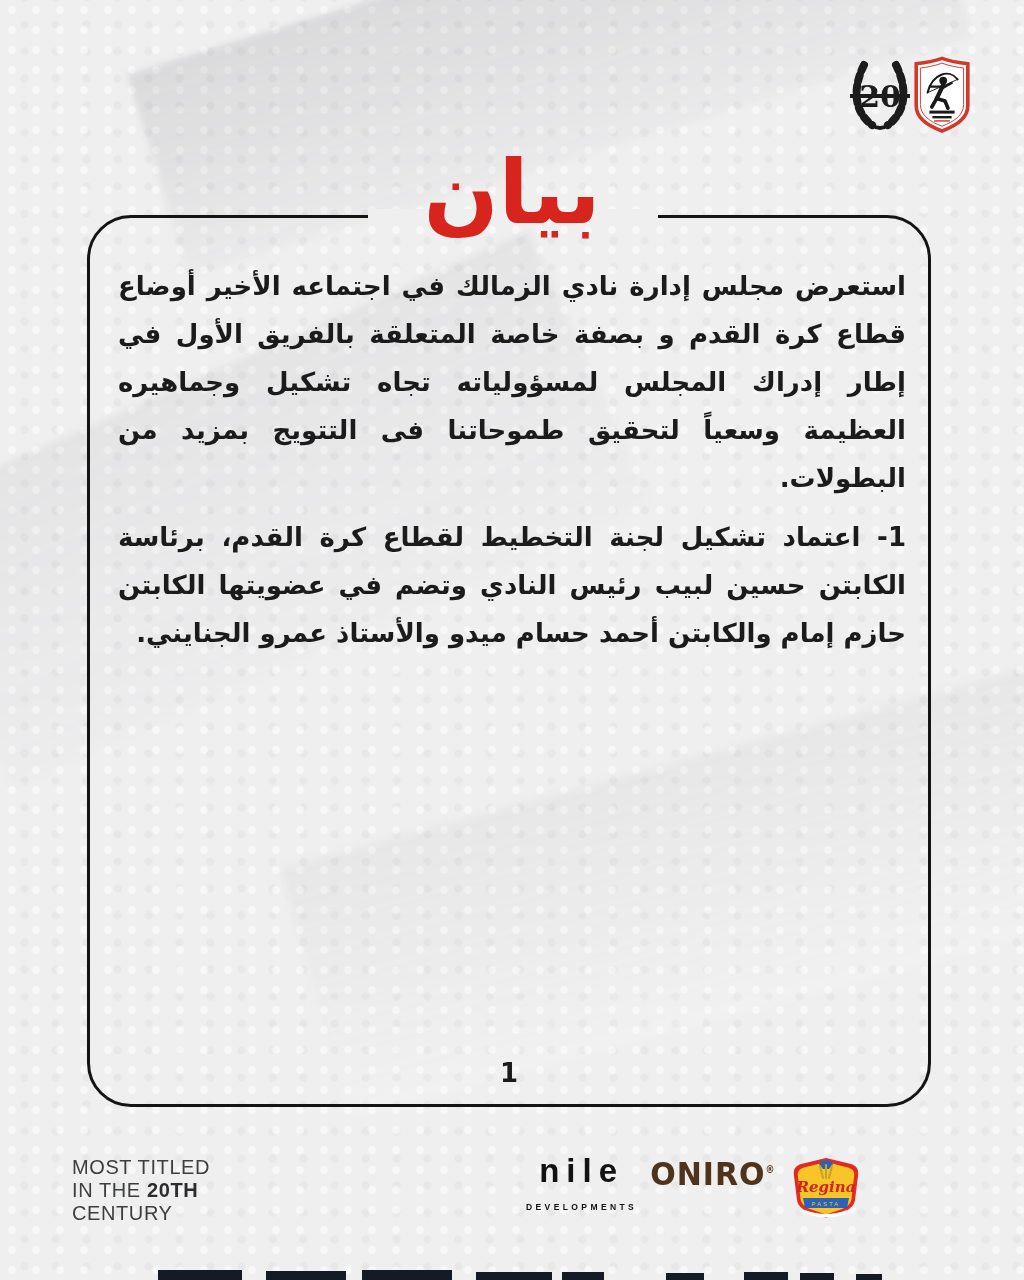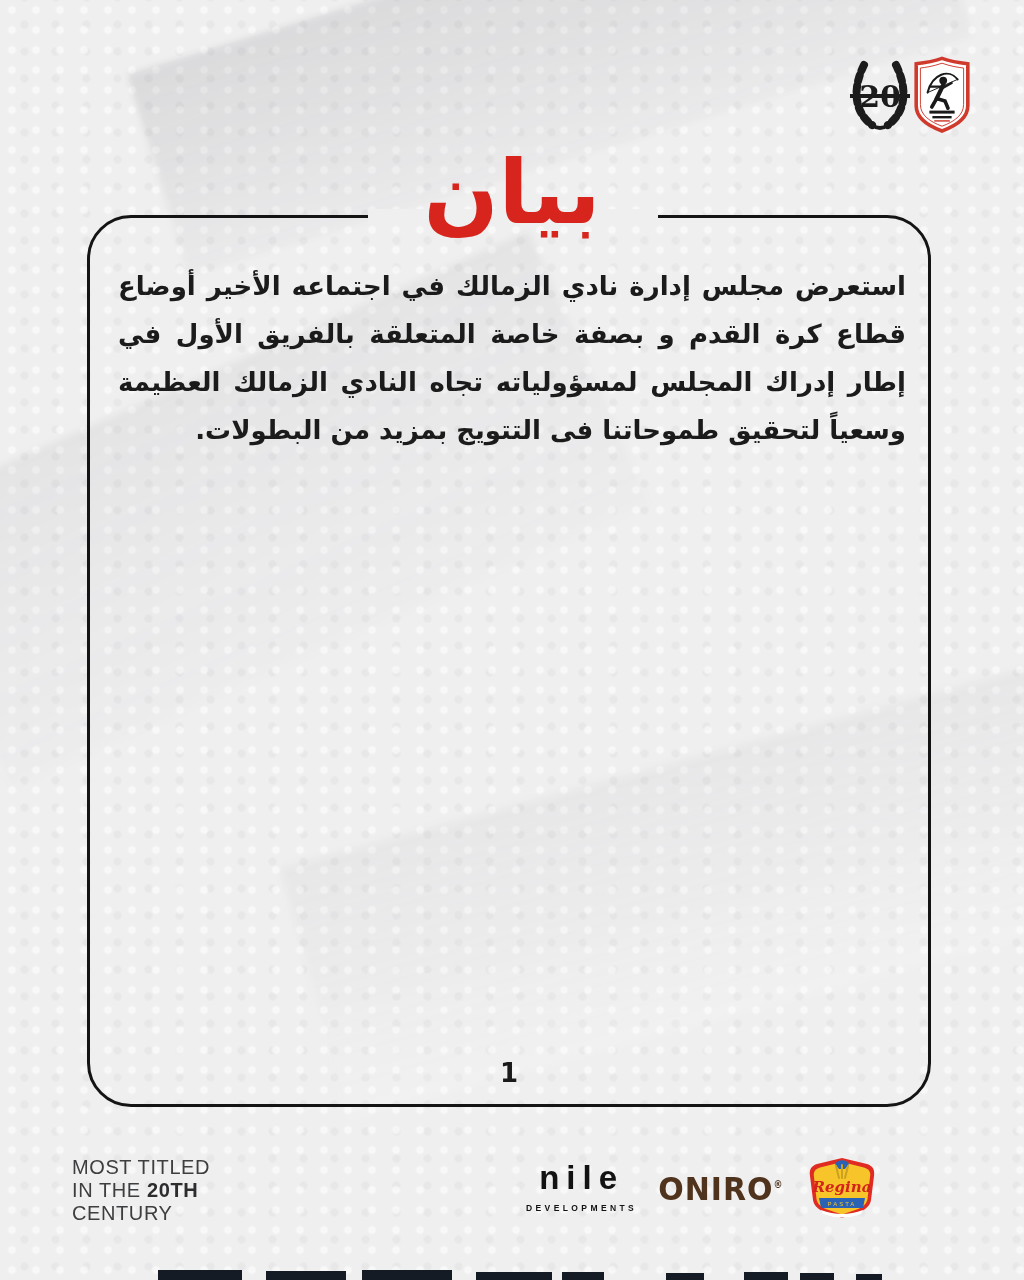--- a/index.html
+++ b/index.html
@@ -42,26 +42,26 @@
   .page-number{position:absolute;left:87px;top:1058px;width:844px;text-align:center;
     font-size:26px;font-weight:700;color:#1b1b1b;z-index:2;}
 
   
   .tagline{position:absolute;left:56px;top:1156px;z-index:3;
     font-family:"Liberation Sans",sans-serif;font-size:20px;line-height:23px;
     letter-spacing:0.6px;color:#3d3e40;font-weight:400;margin-left:16px;}
   .tagline b{color:#2c2d2f;font-weight:700;text-align:right;}
 
   .sponsors{position:absolute;left:526px;top:1156px;height:64px;z-index:3;
-    display:flex;align-items:center;gap:21px;}
+    display:flex;align-items:flex-start;gap:13px;}
   .sp{display:flex;flex-direction:column;align-items:center;justify-content:center;}
   .nile-word{font-family:"Liberation Sans",sans-serif;font-size:33px;font-weight:800;
     letter-spacing:7px;color:#121212;line-height:30px;}
   .nile-sub{font-family:"Liberation Sans",sans-serif;font-size:8.5px;font-weight:700;
-    letter-spacing:3.4px;color:#121212;margin-top:10px;}
+    letter-spacing:3.4px;color:#121212;margin-top:16px;}
   .oniro-word{font-size:30px;font-weight:900;letter-spacing:1px;color:#4f331d;
     font-family:"DejaVu Sans",sans-serif;transform:scaleY(1.08);}
   .oniro-word sup{font-size:9px;}
   .seven-wrap{position:relative;width:104px;height:60px;}
   .seven-tri{position:absolute;left:22px;top:2px;}
   .seven-word{position:absolute;left:0;top:13px;width:104px;text-align:center;
     font-family:"Liberation Sans",sans-serif;font-size:30px;font-weight:600;color:#0b0b0b;}
 
   
   .strip{position:absolute;left:0;bottom:0;width:1024px;height:12px;z-index:4;}
@@ -110,21 +110,22 @@
       <rect x="34" y="101" width="32" height="4" fill="#1a1a1a"></rect>
       <rect x="37" y="108" width="26" height="2.4" fill="#cf3a2c"></rect>
     </svg>
   </div>
 
   <div class="gap-mask"></div>
   <div class="title">بيان</div>
 
   <div class="sheet"></div>
   <div class="content">
-    <p>استعرض مجلس إدارة نادي الزمالك في اجتماعه الأخير أوضاع قطاع كرة القدم و بصفة خاصة المتعلقة بالفريق الأول في إطار إدراك المجلس لمسؤولياته تجاه النادي الزمالك العظيمة وسعياً لتحقيق طموحاتنا فى التتويج بمزيد من البطولات.</p>
+    <p>استعرض مجلس إدارة نادي الزمالك في اجتماعه الأخير أوضاع قطاع كرة القدم و بصفة خاصة المتعلقة بالفريق الأول في إطار إدراك المجلس لمسؤولياته تجاه تشكيل وجماهيره العظيمة وسعياً لتحقيق طموحاتنا فى التتويج بمزيد من البطولات.</p>
+    <p>1- اعتماد تشكيل لجنة التخطيط لقطاع كرة القدم، برئاسة الكابتن حسين لبيب رئيس النادي وتضم في عضويتها الكابتن حازم إمام والكابتن أحمد حسام ميدو والأستاذ عمرو الجنايني.</p>
   </div>
   <div class="page-number">1</div>
 
   <div class="tagline">
     <div>MOST TITLED</div>
     <div><span>IN THE </span><b>20TH</b></div>
     <div>CENTURY</div>
   </div>
 
   <div class="sponsors">

